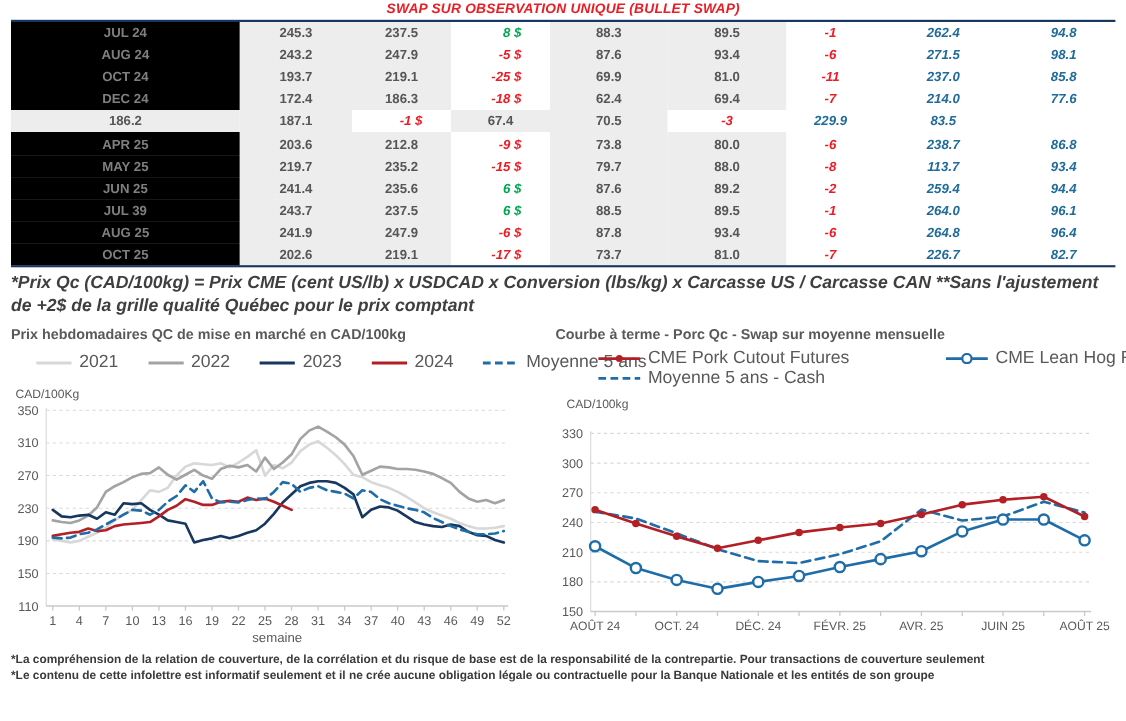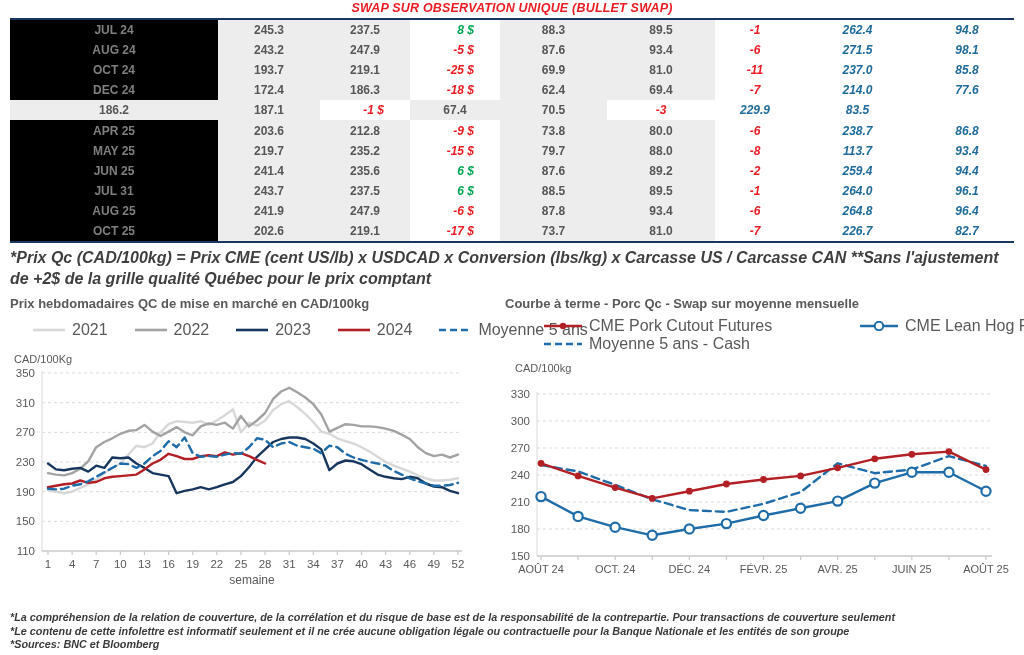--- a/index.html
+++ b/index.html
@@ -33,21 +33,21 @@
   #chart-right .legend-grid{display:grid;grid-template-columns:316px auto;grid-auto-rows:18px;margin:6px 0 0 38px;}
   .legend-item{display:flex;align-items:center;gap:6px;color:#595959;font-size:16px;white-space:nowrap;}
   .unit-label{font-size:11px;color:#595959;}
   #chart-left .unit-label{margin:14px 0 0 4px;}
   #chart-right .unit-label{margin:9px 0 0 10px;}
   svg.plot{display:block;overflow:visible;}
   #chart-left svg.plot{margin-top:-4px;}
   #chart-right svg.plot{margin-top:-6px;}
 
   
-  #footnotes{left:10px;top:611px;width:1008px;font-size:10.8px;font-style:italic;font-weight:600;
+  #footnotes{left:10px;top:594px;width:1008px;font-size:10.8px;font-weight:600;
     color:#3a3a3a;line-height:13.6px;}
 </style>
 </head>
 <body>
 
 <div class="abs" id="table-title">SWAP SUR OBSERVATION UNIQUE (BULLET SWAP)</div>
 
 <div class="abs" id="swap-table">
     <div class="trow">
       <div class="cell c-month">JUL 24</div>
@@ -130,21 +130,21 @@
       <div class="cell c-num">241.4</div>
       <div class="cell c-num">235.6</div>
       <div class="cell c-sign pos">6 $</div>
       <div class="cell c-num">87.6</div>
       <div class="cell c-num">89.2</div>
       <div class="cell c-red">-2</div>
       <div class="cell c-blue">259.4</div>
       <div class="cell c-blue">94.4</div>
     </div>
     <div class="trow">
-      <div class="cell c-month">JUL 31</div>
+      <div class="cell c-month">JUL 39</div>
       <div class="cell c-num">243.7</div>
       <div class="cell c-num">237.5</div>
       <div class="cell c-sign pos">6 $</div>
       <div class="cell c-num">88.5</div>
       <div class="cell c-num">89.5</div>
       <div class="cell c-red">-1</div>
       <div class="cell c-blue">264.0</div>
       <div class="cell c-blue">96.1</div>
     </div>
     <div class="trow">
@@ -386,14 +386,13 @@
         <circle cx="406.8333333333333" cy="86.3" r="3.4" fill="#b22026"></circle>
         <circle cx="443.9166666666667" cy="83.6" r="3.4" fill="#b22026"></circle>
         <circle cx="481" cy="101.6" r="3.4" fill="#b22026"></circle>
       </g>
     </svg>
 </div>
 
 <div class="abs" id="footnotes">
     <div>*La compréhension de la relation de couverture, de la corrélation et du risque de base est de la responsabilité de la contrepartie. Pour transactions de couverture seulement</div>
     <div>*Le contenu de cette infolettre est informatif seulement et il ne crée aucune obligation légale ou contractuelle pour la Banque Nationale et les entités de son groupe</div>
-    <div>*Sources: BNC et Bloomberg</div>
   </div>
 
 </body></html>

